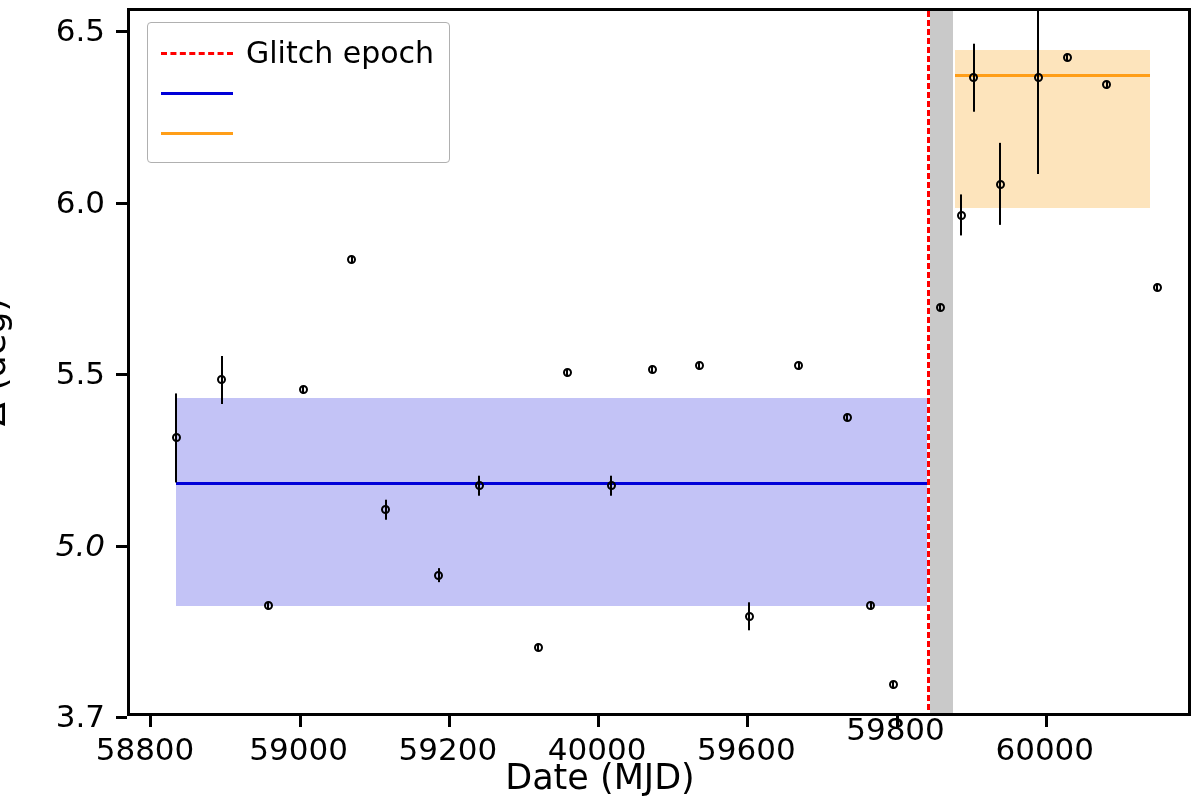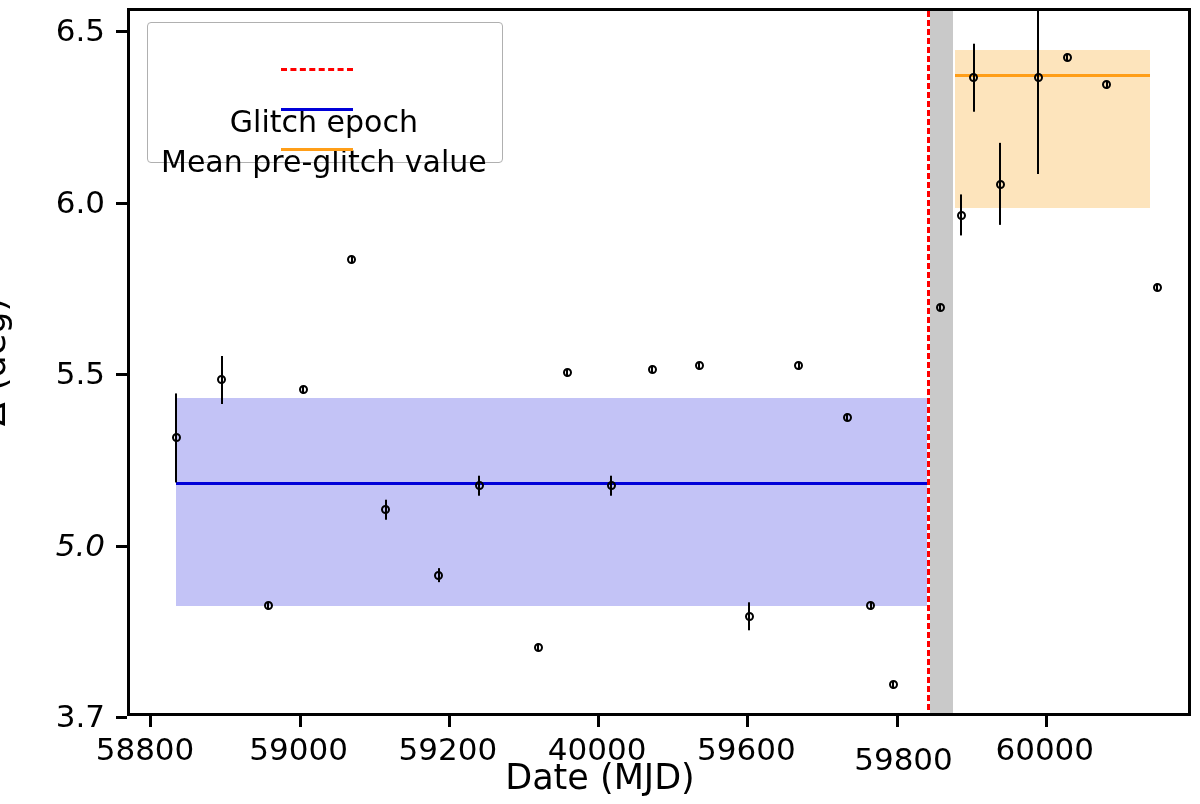--- a/index.html
+++ b/index.html
@@ -66,21 +66,21 @@
     position:absolute;transform:translate(-50%,-50%) rotate(-90deg);
     font-size:35px;color:#000;white-space:nowrap;
   }
 
   
   #legend{
     position:absolute;left:147px;top:22px;
     background:#ffffff;border:1px solid #b0b0b0;border-radius:4px;
     padding:9px 15px 10px 13px;
   }
-  .legend-row{display:flex;align-items:center;height:40px;flex-direction:column;}
+  .legend-row{display:flex;align-items:center;height:40px;}
   .legend-key{width:72px;height:24px;position:relative;flex:0 0 72px;margin-right:13px;}
   .legend-label{font-size:30px;color:#000;white-space:nowrap;}
   .key-dashed{
     position:absolute;left:0;right:0;top:50%;height:0;
     border-top:3px dashed #ff0000;
   }
   .key-solid{position:absolute;left:0;right:0;top:50%;height:0;border-top:3px solid;}
   .key-patch{
     position:absolute;left:2px;right:2px;top:2px;bottom:2px;
     background:#cfcfcf;border:1px solid #9a9a9a;
@@ -211,21 +211,21 @@
       <div class="ticklabel ticklabel-x" style="left: 145px; top: 734px;">58800</div>
       <div class="tick-x" style="left: 298.613px; top: 716px;"></div>
       <div class="ticklabel ticklabel-x" style="left: 298.613px; top: 734px;">59000</div>
       <div class="tick-x" style="left: 447.842px; top: 716px;"></div>
       <div class="ticklabel ticklabel-x" style="left: 447.842px; top: 734px;">59200</div>
       <div class="tick-x" style="left: 597.07px; top: 716px;"></div>
       <div class="ticklabel ticklabel-x" style="left: 597.07px; top: 734px;">40000</div>
       <div class="tick-x" style="left: 746.299px; top: 716px;"></div>
       <div class="ticklabel ticklabel-x" style="left: 746.299px; top: 734px;">59600</div>
       <div class="tick-x" style="left: 895.527px; top: 716px;"></div>
-      <div class="ticklabel ticklabel-x" style="left: 895.527px; top: 744px; margin-left: 8px;">59800</div>
+      <div class="ticklabel ticklabel-x" style="left: 895.527px; top: 714px;">59800</div>
       <div class="tick-x" style="left: 1044.76px; top: 716px;"></div>
       <div class="ticklabel ticklabel-x" style="left: 1044.76px; top: 734px;">60000</div>
     </div>
   <div id="y-ticks">
       <div class="tick-y" style="left: 116px; top: 716px;"></div>
       <div class="ticklabel ticklabel-y" style="left: 105px; top: 716px; transform: translate(-100%, -50%);">3.7</div>
       <div class="tick-y" style="left: 116px; top: 544.571px;"></div>
       <div class="ticklabel ticklabel-y" style="left: 105px; top: 544.571px; transform: translate(-100%, -50%); font-style: italic;">5.0</div>
       <div class="tick-y" style="left: 116px; top: 373.143px;"></div>
       <div class="ticklabel ticklabel-y" style="left: 105px; top: 373.143px; transform: translate(-100%, -50%);">5.5</div>
@@ -244,21 +244,20 @@
     <div class="legend-row">
       <span class="legend-key">
         <span class="key-dashed"></span>
       </span>
       <span class="legend-label">Glitch epoch</span>
     </div>
     <div class="legend-row">
       <span class="legend-key">
         <span class="key-solid" style="border-top-color:#0000d8"></span>
       </span>
-      <span class="legend-label">Mean pre-glitch value</span>
     </div>
     <div class="legend-row">
       <span class="legend-key">
         <span class="key-solid" style="border-top-color:#ff9e18"></span>
       </span>
     </div>
   </div>
 
 </div>
 

